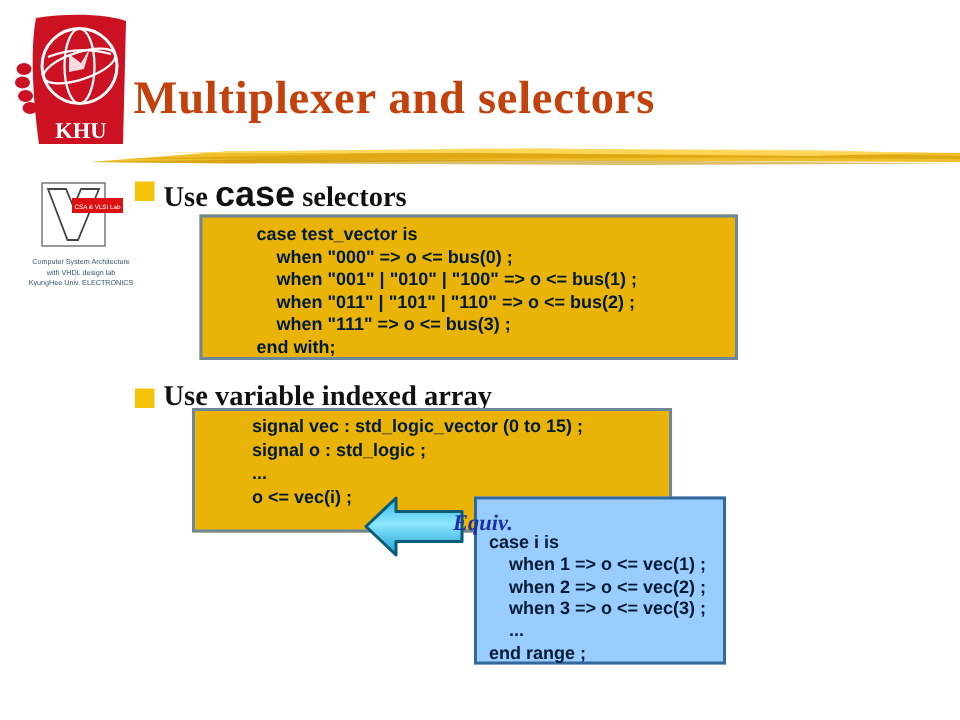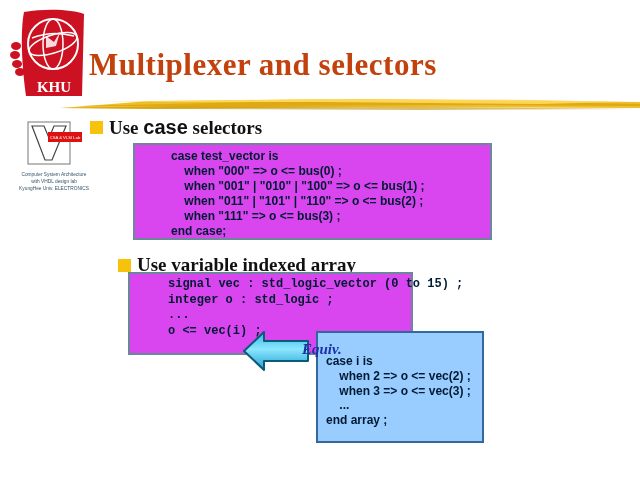--- a/index.html
+++ b/index.html
@@ -13,36 +13,36 @@
     position:absolute; left:89px; top:47px;
     font-family:"Liberation Serif", serif; font-weight:bold;
     font-size:31px; color:#c2410c; letter-spacing:0.5px; white-space:nowrap;
   }
   .brush { position:absolute; left:60px; top:93px; width:580px; height:22px; }
   
   .vlsi-logo { position:absolute; left:18px; top:118px; width:72px; height:82px; }
   
   .bullet-row { position:absolute; left:90px; display:flex; align-items:flex-start; white-space:nowrap; }
   .bullet-row.first  { top:116px; }
-  .bullet-row.second { top:254px;margin-left:28px; }
+  .bullet-row.second { top:254px; }
   .bullet-square { width:13px; height:13px; margin-top:5px; flex:0 0 auto; }
   .bullet-text {
     margin-left:6px; font-family:"Liberation Serif", serif;
     font-weight:bold; font-size:19px; color:#111;
   }
-  .bullet-text .kw { font-family:"Liberation Sans", sans-serif; font-size:20px; }
+  .bullet-text .kw { font-family:"Liberation Sans", sans-serif; font-size:24px; }
   
   .code-box {
     position:absolute; box-sizing:border-box;
-    background:#d946ef; border:2px solid #6b8799;
+    background:#eab308; border:2px solid #6b8799;
     color:#001a33; font-weight:bold; font-size:12px;
   }
   .code-line { white-space:pre; }
   #box-case   { left:133px; top:143px; width:359px; height:97px;  padding:4px 4px 0 36px; line-height:15px; z-index:1; }
-  #box-signal { left:128px; top:272px; width:285px; height:83px;  padding:3px 4px 0 38px; line-height:15.5px; z-index:1;font-family:Liberation Mono, monospace; }
+  #box-signal { left:128px; top:272px; width:320px; height:83px;  padding:3px 4px 0 38px; line-height:15.5px; z-index:1; }
   #box-case-i { left:316px; top:331px; width:168px; height:112px; padding:21px 2px 0 8px;  line-height:14.8px;
                 background:#99ccff; border:2px solid #33689c; z-index:3; }
   
   .equiv-arrow { position:absolute; left:242px; top:330px; width:68px; height:42px; z-index:4; }
   .equiv-label {
     position:absolute; left:24px; top:11px; z-index:5;
     font-family:"Liberation Serif", serif; font-style:italic; font-weight:bold;
     font-size:15px; color:#1b2fa8;
   }
 </style>
@@ -88,41 +88,42 @@
     <div class="bullet-square" style="background:#f6c20a;"></div>
     <div class="bullet-text"><span>Use </span><span class="kw">case</span><span> selectors</span></div>
   </div>
 
   <div class="code-box" id="box-case">
       <div class="code-line">case test_vector is</div>
       <div class="code-line">    when "000" =&gt; o &lt;= bus(0) ;</div>
       <div class="code-line">    when "001" | "010" | "100" =&gt; o &lt;= bus(1) ;</div>
       <div class="code-line">    when "011" | "101" | "110" =&gt; o &lt;= bus(2) ;</div>
       <div class="code-line">    when "111" =&gt; o &lt;= bus(3) ;</div>
-      <div class="code-line">end case;</div>
+      <div class="code-line">end with;</div>
     </div>
 
   <div class="bullet-row second">
     <div class="bullet-square" style="background:#f6c20a;"></div>
     <div class="bullet-text">Use variable indexed array</div>
   </div>
 
   <div class="code-box" id="box-signal">
       <div class="code-line">signal vec : std_logic_vector (0 to 15) ;</div>
-      <div class="code-line">integer o : std_logic ;</div>
+      <div class="code-line">signal o : std_logic ;</div>
       <div class="code-line">...</div>
       <div class="code-line">o &lt;= vec(i) ;</div>
     </div>
 
   <div class="code-box" id="box-case-i">
       <div class="code-line">case i is</div>
+      <div class="code-line">    when 1 =&gt; o &lt;= vec(1) ;</div>
       <div class="code-line">    when 2 =&gt; o &lt;= vec(2) ;</div>
       <div class="code-line">    when 3 =&gt; o &lt;= vec(3) ;</div>
       <div class="code-line">    ...</div>
-      <div class="code-line">end array ;</div>
+      <div class="code-line">end range ;</div>
     </div>
 
   <svg class="equiv-arrow" viewBox="0 0 68 42">
     <defs>
       <linearGradient id="ag" x1="0" y1="0" x2="0" y2="1">
         <stop offset="0" stop-color="#2fb6e4"></stop>
         <stop offset="0.45" stop-color="#8ce6ff"></stop>
         <stop offset="1" stop-color="#1ea0d0"></stop>
       </linearGradient>
     </defs>

